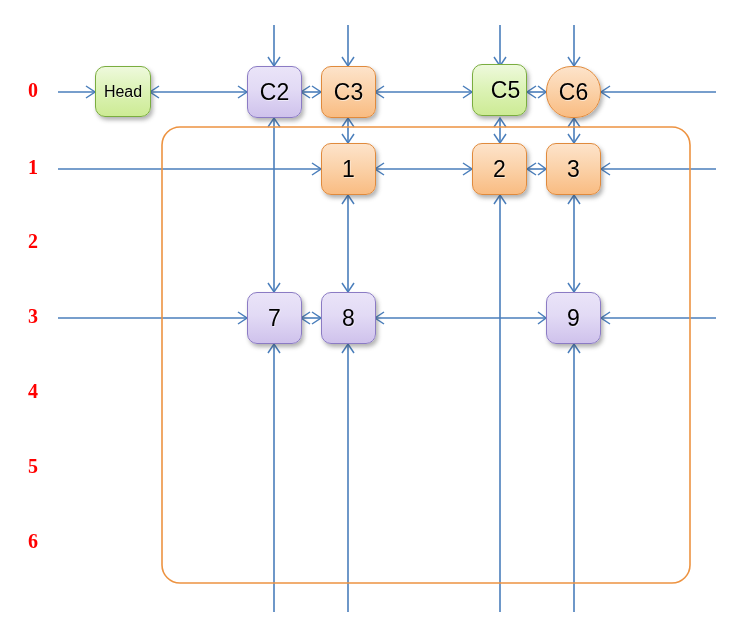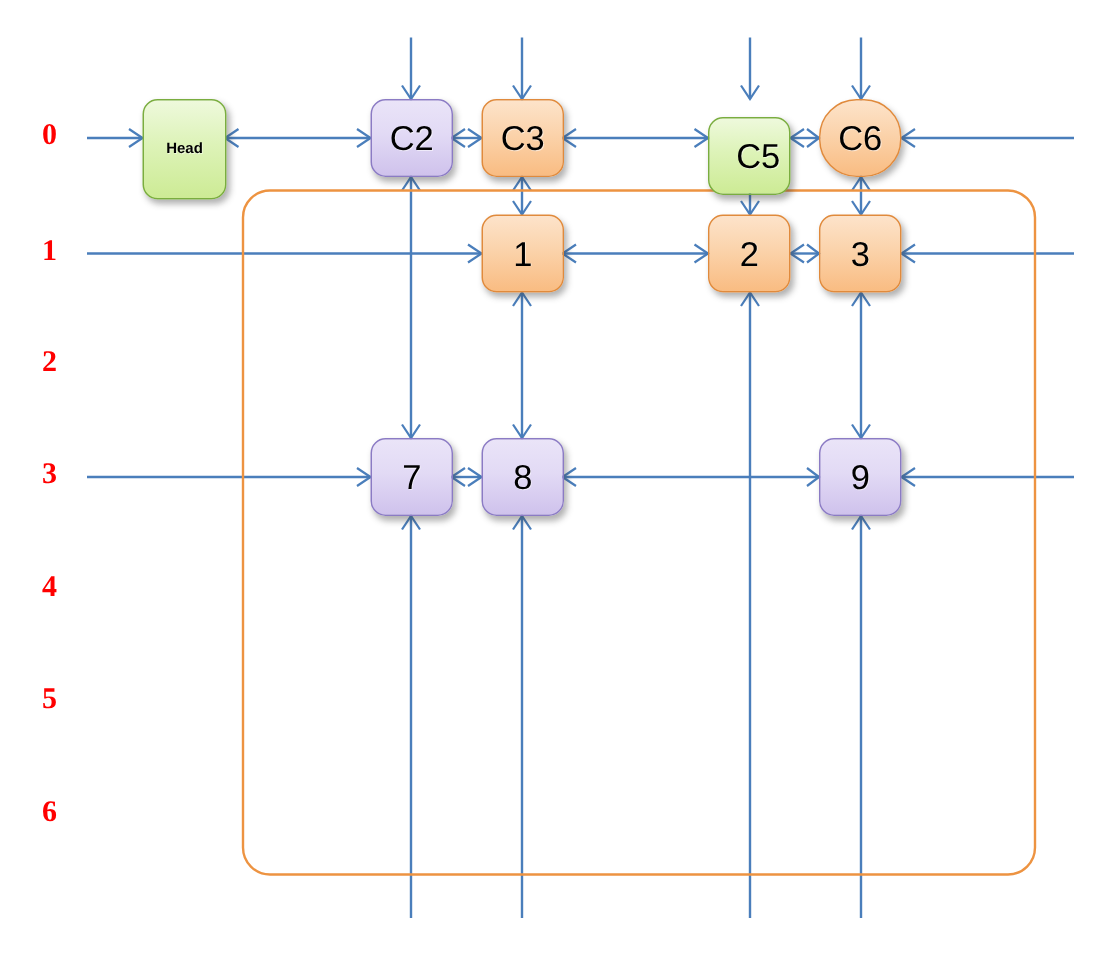--- a/index.html
+++ b/index.html
@@ -61,21 +61,21 @@
   }
   .n-purple {
     border-color: #8b7bc4;
     background: linear-gradient(to bottom, #eae4f8 0%, #e2daf5 45%, #cfc2ec 100%);
   }
   .n-orange {
     border-color: #e08a3c;
     background: linear-gradient(to bottom, #fde3ca 0%, #fbd3ab 45%, #f9bc82 100%);
   }
   .size-big { width: 55px; height: 52px; font-size: 23px; }
-  .size-head { width: 56px; height: 67px; font-size: 10px; font-weight: bold; }
+  .size-head { width: 56px; height: 51px; font-size: 16px; }
 </style>
 </head>
 <body>
 
 <div id="canvas">
 
   <svg id="wires" viewBox="0 0 744 638" width="744" height="638" xmlns="http://www.w3.org/2000/svg">
     <defs>
       <style>
         .w  { stroke:#4a7ebb; stroke-width:1.6; fill:none; }
@@ -180,21 +180,21 @@
   </div>
 
   <div class="node n-purple size-big" style="left:247px; top:66px;">
     <span class="node-label">C2</span>
   </div>
 
   <div class="node n-orange size-big" style="left:321px; top:66px;">
     <span class="node-label">C3</span>
   </div>
 
-  <div class="node n-green size-big" style="left:472px; top:78px;padding-left:12px;">
+  <div class="node n-green size-big" style="left:472px; top:64px;padding-left:12px;">
     <span class="node-label">C5</span>
   </div>
 
   <div class="node n-orange size-big" style="left:546px; top:66px;border-radius:25px;">
     <span class="node-label">C6</span>
   </div>
 
   <div class="node n-orange size-big" style="left:321px; top:143px;">
     <span class="node-label">1</span>
   </div>

